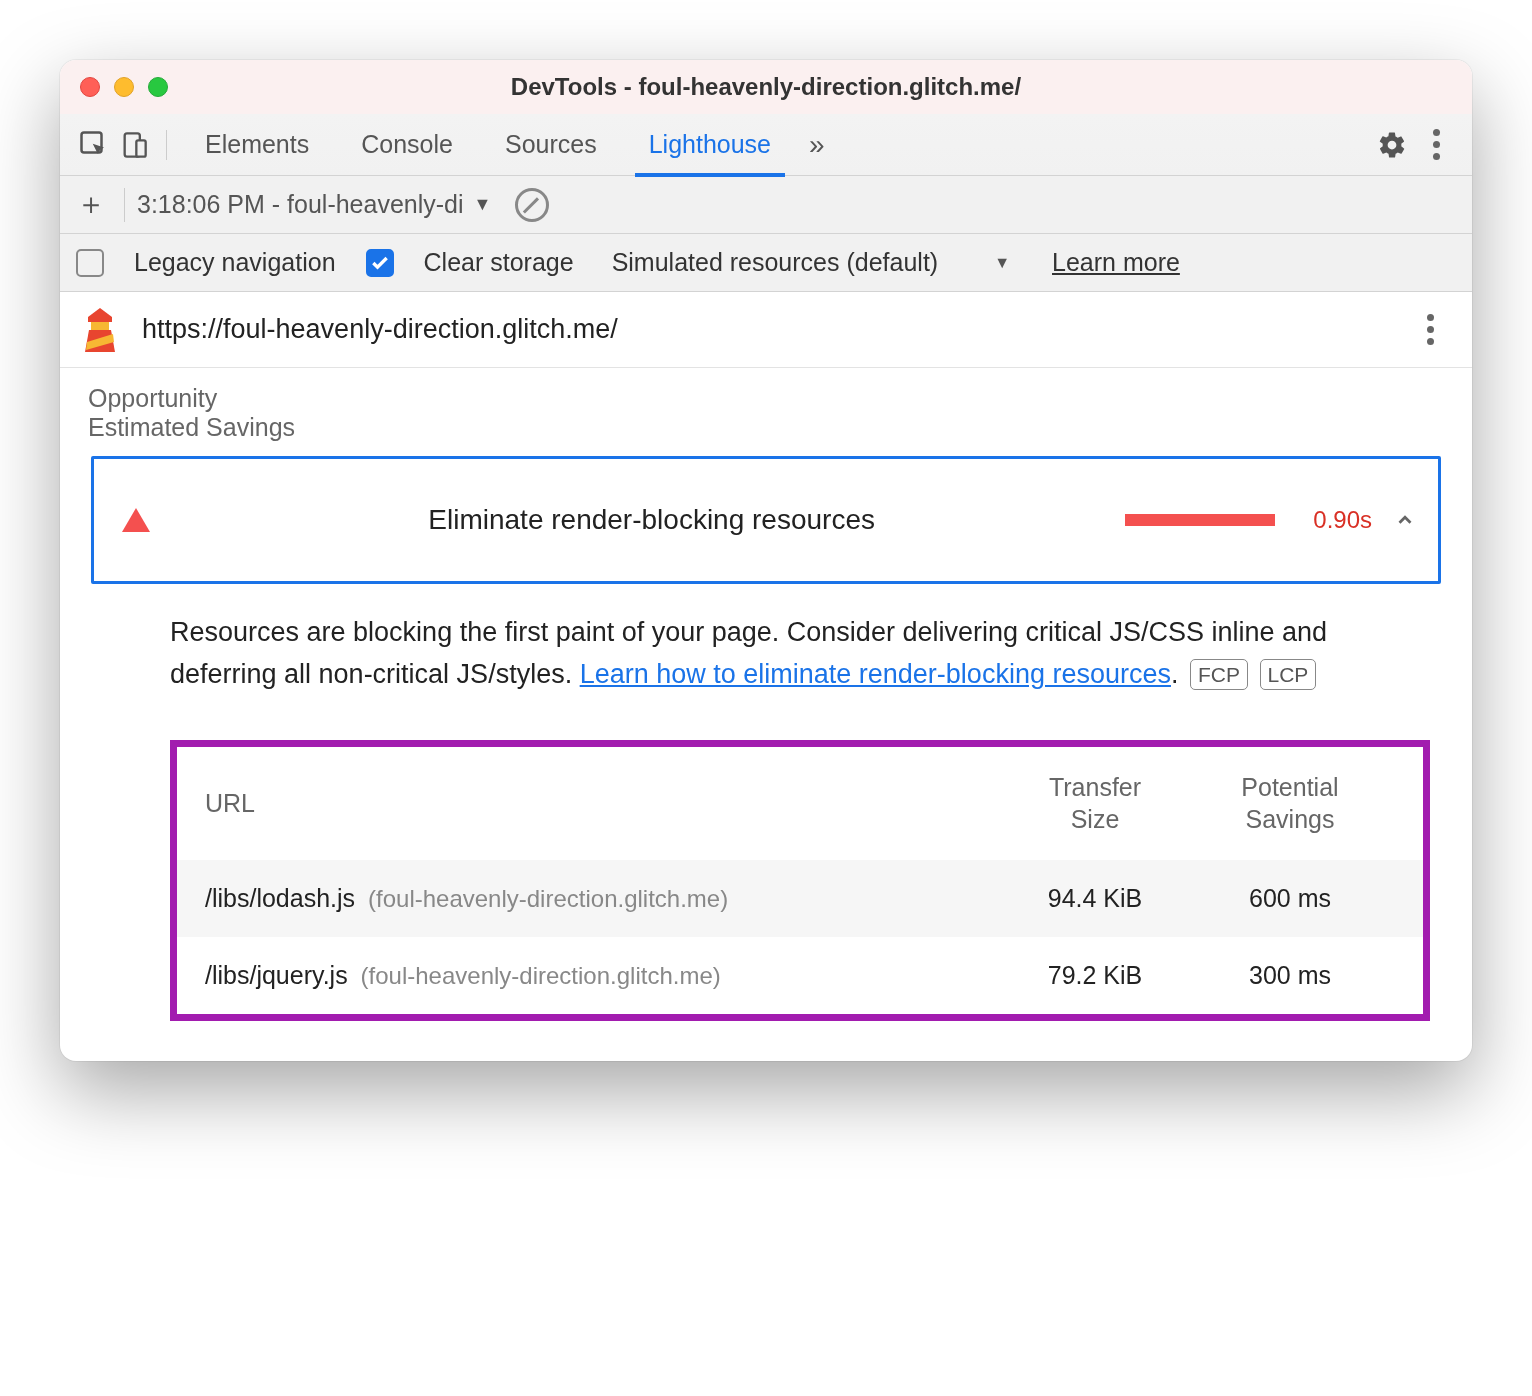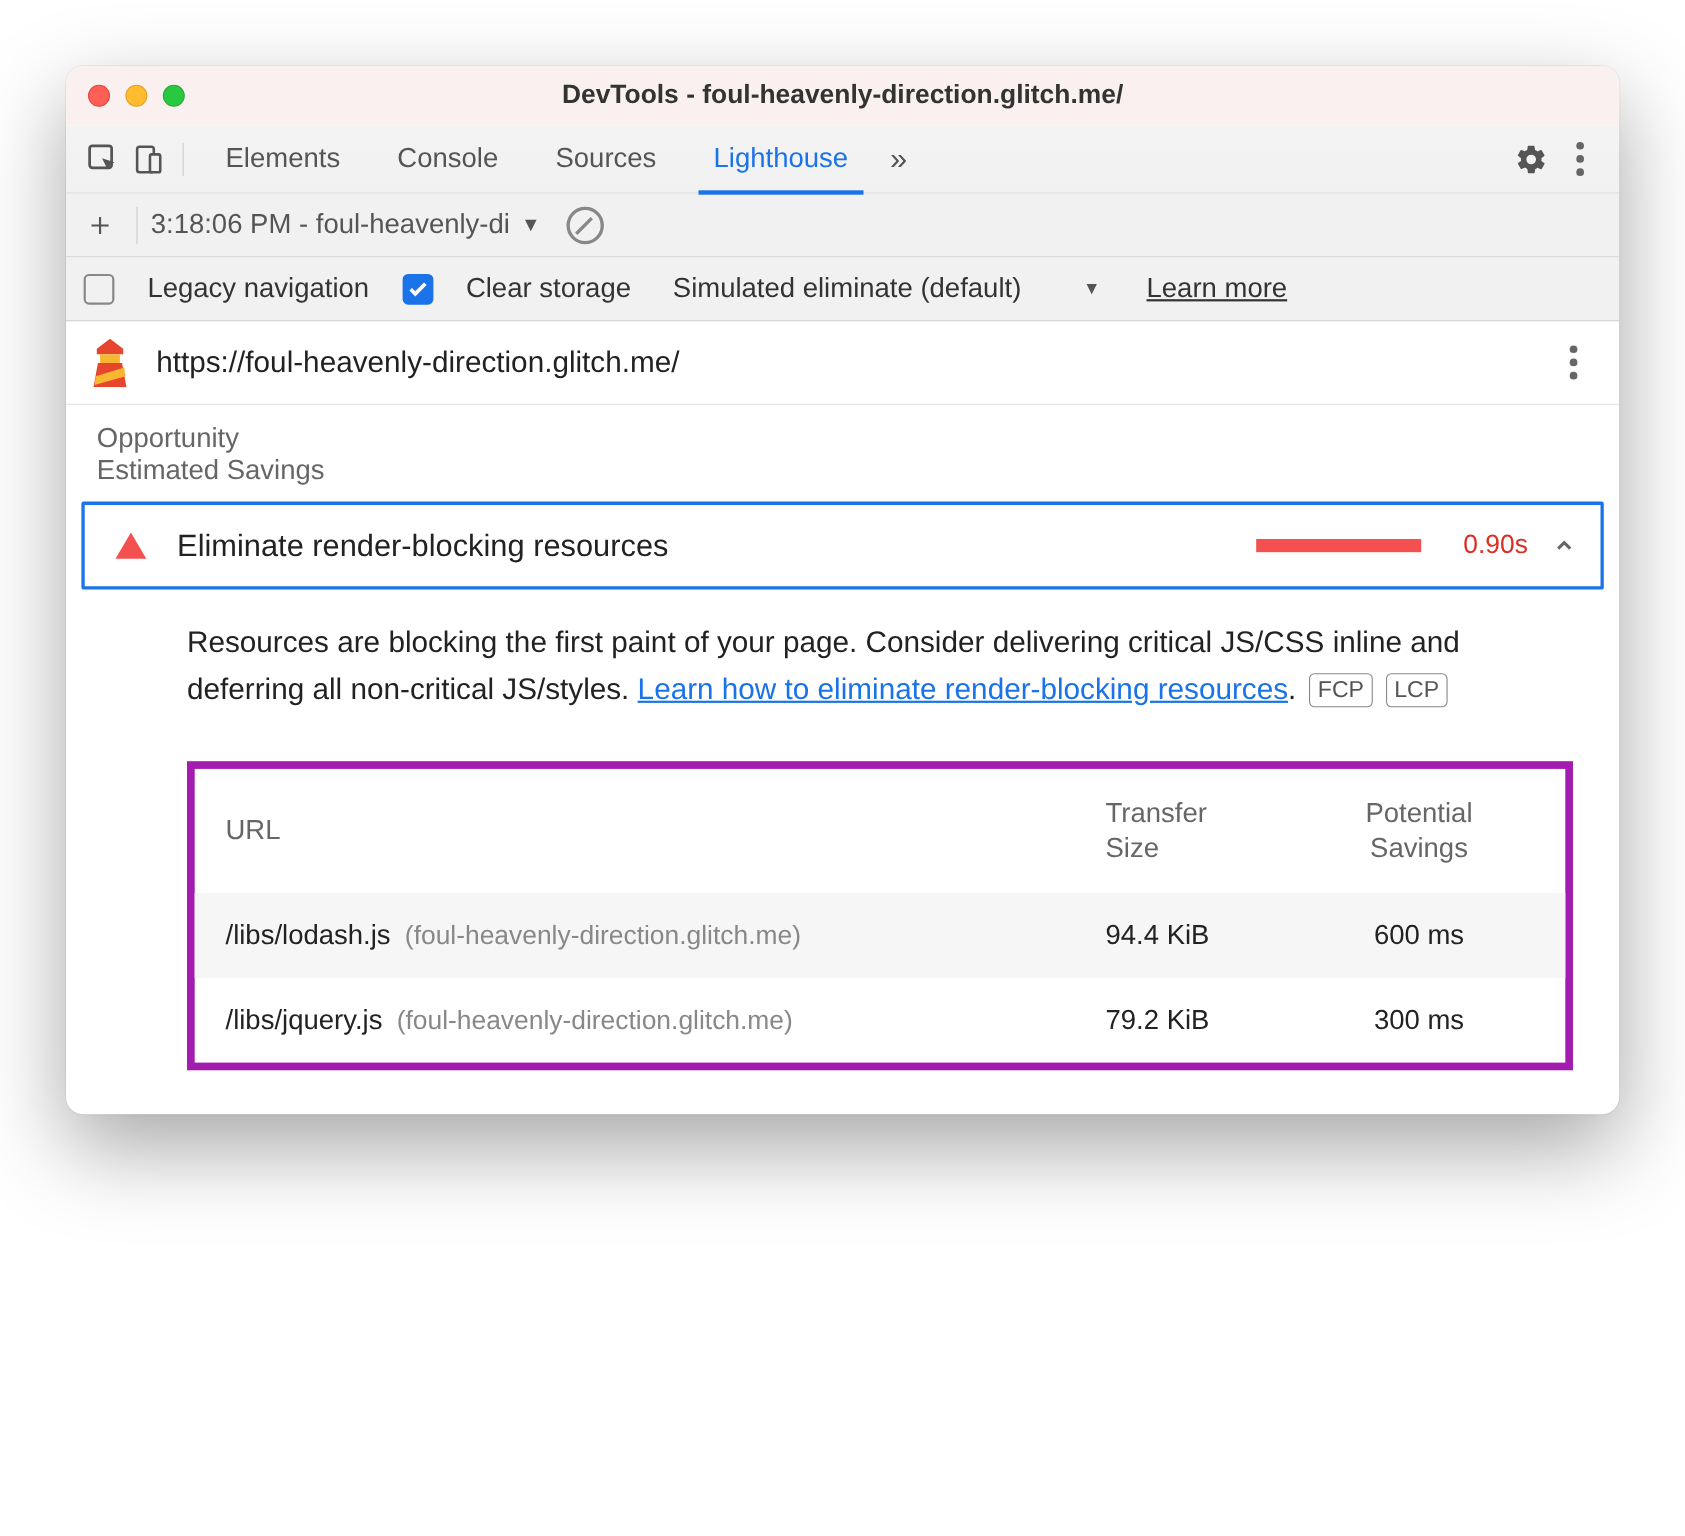--- a/index.html
+++ b/index.html
@@ -77,40 +77,40 @@
   .lighthouse-icon { width:40px; height:44px; margin-right:22px; }
   .url { font-size:27px; color:#222; flex:1;}
   .menu3 { width:40px; height:40px; display:flex; flex-direction:column; align-items:center; justify-content:center; gap:5px;}
   .menu3 span{ width:7px; height:7px; background:#666; border-radius:50%;}
 
   
   .section-head { display:flex; justify-content:flex-end; padding: 16px 28px 14px 28px; flex-direction: column;}
   .section-head span { font-size:25px; color:#666;}
 
   .opportunity {
-    margin: 0 14px; border:3px solid #1a73e8; border-radius:2px;
-    height: 80px; display:flex; align-items:center; padding: 0 22px;
+    margin: 0 31px; border:3px solid #1a73e8; border-radius:2px;
+    height: 128px; display:flex; align-items:center; padding: 0 22px; text-align: center;
   }
   .tri-icon { width:0; height:0; border-left:14px solid transparent; border-right:14px solid transparent; border-bottom:24px solid #f4504f; margin-right:28px; margin-left:6px;}
   .opptitle { font-size:28px; color:#222; flex:1;}
   .bar { width:150px; height:12px; background:#f4504f; margin-right:38px;}
   .savings { font-size:24px; color:#d93025; font-weight:500; margin-right:22px;}
   .chev { width:22px; height:22px; }
 
   .desc { padding: 28px 42px 10px 110px; font-size:27px; line-height:1.55; color:#222;}
   .desc a { color:#1a73e8; text-decoration:underline;}
   .badge { display:inline-block; border:1.5px solid #888; border-radius:5px; padding:0 7px; font-size:21px; color:#555; margin-left:4px; line-height:1.4; vertical-align:1px;}
 
   
   .table { margin: 34px 42px 0 110px; border:7px solid #a21caf;}
   .trow { display:flex; align-items:center; padding: 24px 28px; font-size:25px; color:#222;}
   .trow.head { color:#666; }
   .trow:nth-child(even){ background:#f6f6f6;}
   .col-url { flex:1; }
-  .col-size { width:180px; text-align:left;}
+  .col-size { width:180px; text-align:center;}
   .col-sav { width:210px; text-align:center;}
   .host { color:#888; font-size:24px; margin-left:6px;}
   .trow.head .col-size, .trow.head .col-sav { line-height:1.3; }
 
   svg { display:block; }
 </style>
 </head>
 <body>
 
 <div class="window">
@@ -170,21 +170,21 @@
 
   <div class="bar3">
     <span class="checkbox"></span>
     <span>Legacy navigation</span>
     <span class="checkbox checked">
       <svg width="20" height="20" viewBox="0 0 24 24" fill="none" stroke="#fff" stroke-width="4">
           <path d="M4 12l5 5L20 6"></path>
         </svg>
     </span>
     <span>Clear storage</span>
-    <span style="margin-left:8px;">Simulated eliminate (default)</span>
+    <span style="margin-left:8px;">Simulated resources (default)</span>
     <span class="caret-down" style="margin-left:26px;">▼</span>
     <a class="learn-more">Learn more</a>
   </div>
 
   <div class="urlrow">
     <div class="lighthouse-icon">
       <svg width="40" height="44" viewBox="0 0 40 44">
         <polygon points="20,0 32,9 32,14 8,14 8,9" fill="#e8452f"></polygon>
         <rect x="11" y="14" width="18" height="8" fill="#f7b733"></rect>
         <polygon points="9,22 31,22 35,44 5,44" fill="#e8452f"></polygon>

